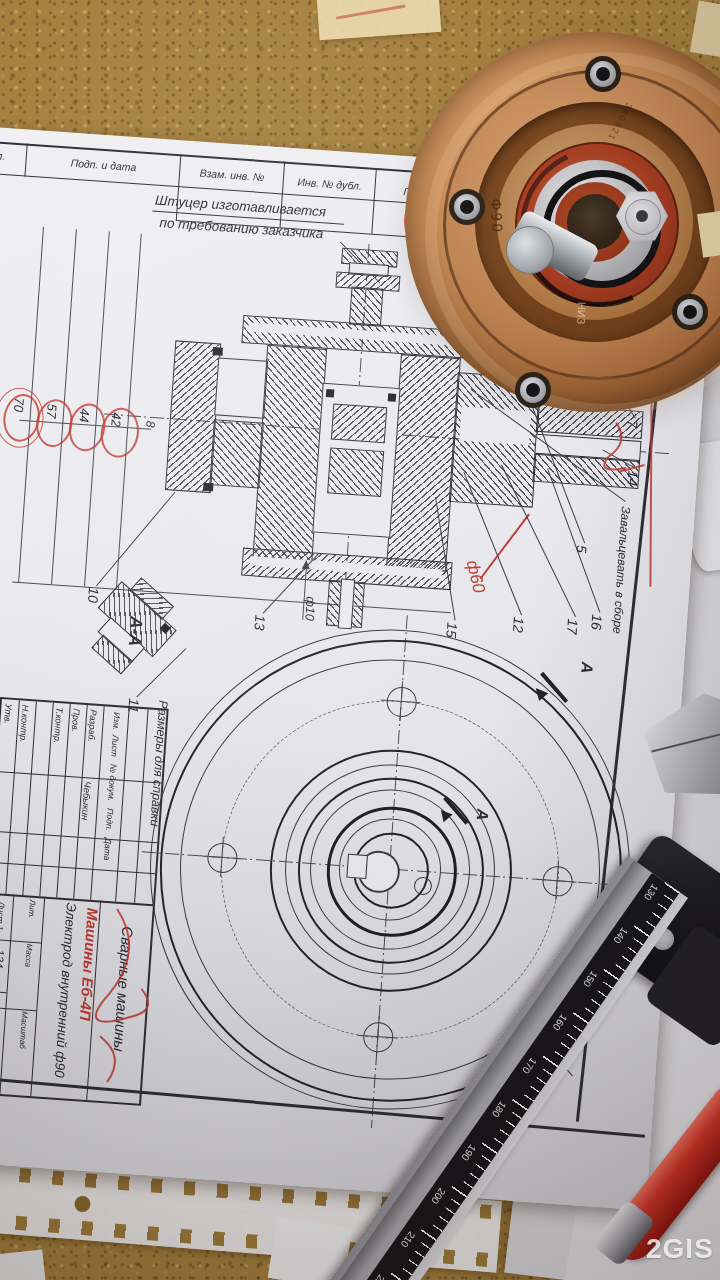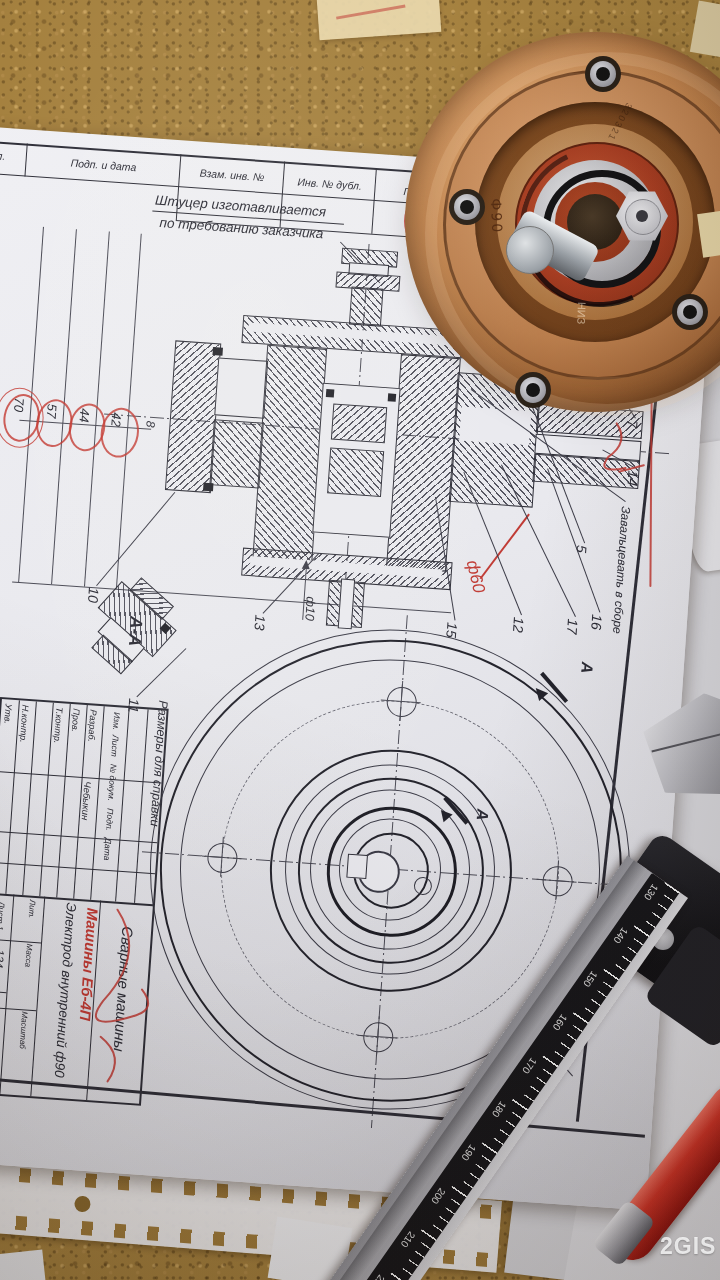--- a/index.html
+++ b/index.html
@@ -29,22 +29,22 @@
   .circ{position:absolute;border-radius:50%;border:1px solid #3a3a46;}
   .clv{position:absolute;width:1.2px;background:repeating-linear-gradient(to bottom,#4a4a55 0 14px,transparent 14px 17px,#4a4a55 17px 19px,transparent 19px 23px);}
   .clh{position:absolute;height:1.2px;background:repeating-linear-gradient(to right,#4a4a55 0 14px,transparent 14px 17px,#4a4a55 17px 19px,transparent 19px 23px);}
   .dt{position:absolute;color:#2c2c36;font-style:italic;white-space:pre;}
   .vt{position:absolute;color:#2c2c36;font-style:italic;white-space:pre;transform-origin:0 0;transform:rotate(90deg);}
   .rell{position:absolute;border:2px solid rgba(195,55,48,.8);border-radius:50%;}
   .redtext{color:#c03a34 !important;}
   .tri{position:absolute;width:0;height:0;}
   
   .pc{position:absolute;border-radius:50%;}
-  #watermark{position:absolute;left:660px;top:1233px;color:rgba(255,255,255,.78);
-    font-weight:bold;font-size:23px;letter-spacing:1px;z-index:60;text-shadow:0 1px 2px rgba(0,0,0,.25);text-align:center;}
+  #watermark{position:absolute;left:646px;top:1233px;color:rgba(255,255,255,.78);
+    font-weight:bold;font-size:28px;letter-spacing:1px;z-index:60;text-shadow:0 1px 2px rgba(0,0,0,.25);text-align:center;}
   #light{position:absolute;inset:0;z-index:50;pointer-events:none;
     background:radial-gradient(ellipse at 35% 30%, rgba(255,255,235,.10) 0%, rgba(0,0,0,0) 45%, rgba(25,12,0,.16) 100%),
                linear-gradient(200deg, rgba(0,0,0,0) 55%, rgba(30,15,0,.14) 100%);}
 </style>
 </head>
 <body>
 
 <div id="scene">
 
   <div class="abs" style="left:560px;top:360px;width:230px;height:930px;background:#d9d9de;transform:rotate(7deg);box-shadow:-4px 2px 8px rgba(30,15,0,.25);"></div>

